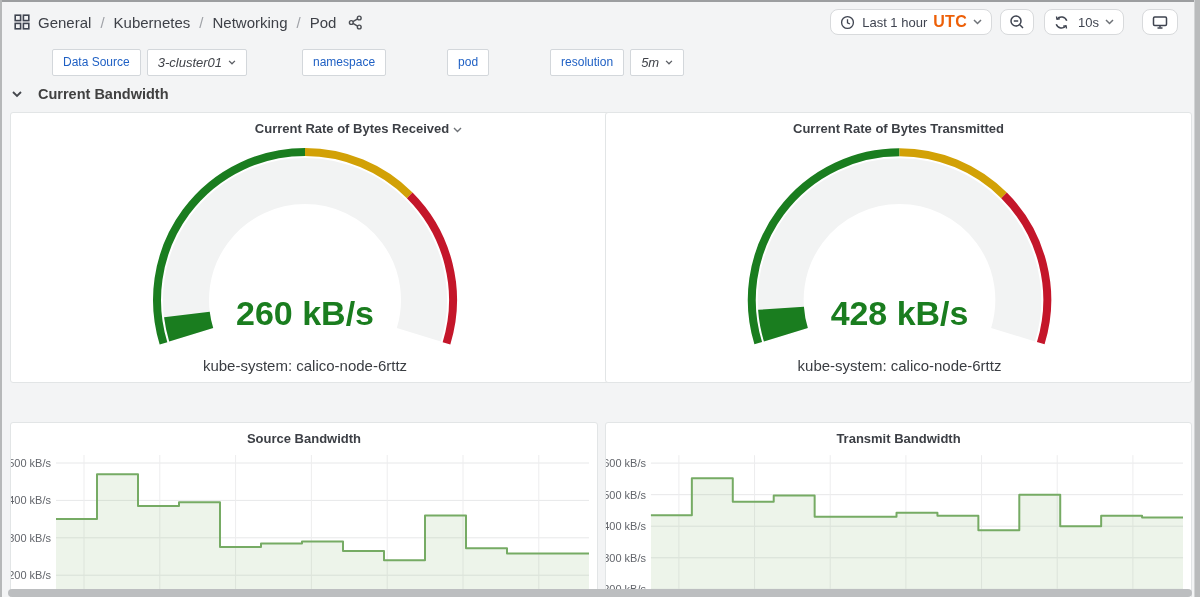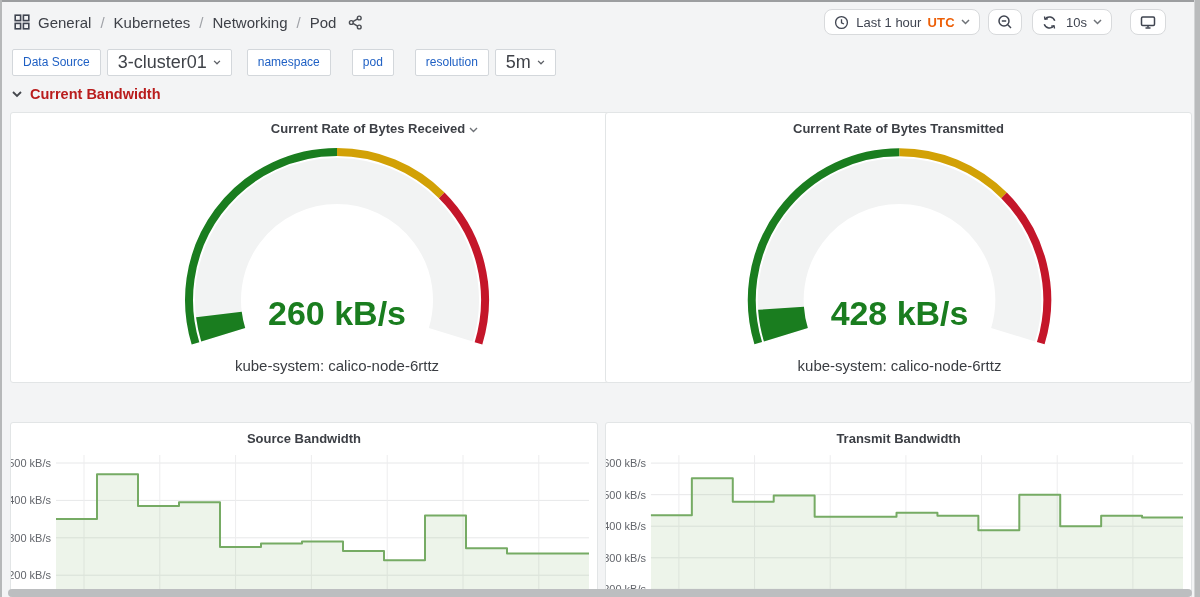--- a/index.html
+++ b/index.html
@@ -8,41 +8,41 @@
 
   .abs { position:absolute; }
 
   
   .frame-top { left:0; top:0; width:1200px; height:2px; background:#9c9ea0; }
   .frame-left { left:0; top:0; width:2px; height:597px; background:#b6b8b9; }
   .frame-right { left:1194px; top:0; width:6px; height:597px; background:#b9bbbc; border-left:1px solid #d2d4d5; }
   .h-scrollbar { left:8px; top:589px; width:1184px; height:8px; background:#bcbec0; border-radius:4px; }
 
   
-  .navbar { left:2px; top:2px; width:1192px; height:40px; display:flex; align-items:center; padding:0 28px 0 12px; }
+  .navbar { left:2px; top:2px; width:1192px; height:40px; display:flex; align-items:center; padding:0 16px 0 12px; }
   .breadcrumb { display:flex; align-items:center; gap:8px; font-size:15px; color:#3e4148; }
   .crumb-sep { color:#9fa2a7; padding:0 1px; }
   .nav-spacer { flex:1; }
   .nav-right { display:flex; align-items:center; }
   .nav-btn { height:26px; background:#ffffff; border:1px solid #d8dadc; border-radius:8px;
              display:flex; align-items:center; padding:0 9px; font-size:13px; color:#3f4450; cursor:pointer; }
   .icon { display:inline-flex; align-items:center; justify-content:center; }
-  .utc { color:#ed5f07; font-size:13px; font-weight:bold; margin-left:6px; letter-spacing:.3px; }
+  .utc { color:#ed5f07; font-size:16px; font-weight:bold; margin-left:6px; letter-spacing:.3px; }
   .caret { margin-left:6px; display:inline-flex; }
 
   
   .submenu { left:2px; top:44px; width:1192px; height:36px; display:flex; align-items:center; padding-left:10px; }
   .var-group { display:flex; align-items:center; margin-right:15px; }
   .var-label { height:27px; line-height:25px; background:#fff; border:1px solid #d3d7db; border-radius:2px;
-               padding:0 10px; font-size:12px; font-weight:500; color:#1f60c4; margin-right:6px; }
+               padding:0 10px; font-size:12px; font-weight:500; color:#1f60c4; margin-right:6px;margin-left:40px; }
   .var-value { height:27px; line-height:25px; background:#fff; border:1px solid #d3d7db; border-radius:2px;
-               padding:0 10px; font-size:18px; color:#3f4248; display:flex; align-items:center; cursor:pointer; }
-
-  
-  .section-row { display:flex; align-items:center; gap:8px; font-size:14.5px; font-weight:bold; color:#b91c1c; cursor:pointer; }
+               padding:0 10px; font-size:13px; color:#3f4248; display:flex; align-items:center; cursor:pointer;font-style:italic; }
+
+  
+  .section-row { display:flex; align-items:center; gap:16px; font-size:14.5px; font-weight:bold; color:#404040; cursor:pointer; }
   .section-row .icon { color:#5a5d63; }
 
   
   .panel { background:#ffffff; border:1px solid #e2e5e6; border-radius:3px; }
   .panel-title { text-align:center; font-size:13px; font-weight:bold; color:#3c3f45; padding-top:8px; height:28px; cursor:pointer; }
   .title-caret { color:#6e7277; margin-left:4px; display:inline-flex; }
 
   svg text { font-family:"Liberation Sans", sans-serif; }
 </style>
 </head>
@@ -164,21 +164,21 @@
 
 <div class="abs section-row" style="left:12px; top:86px;">
   <span class="icon">
     <svg width="10" height="7" viewBox="0 0 10 7" fill="none" stroke="#44474d" stroke-width="1.8">
         <polyline points="1,1 5,5 9,1"></polyline>
       </svg>
   </span>
   <span>Current Bandwidth</span>
 </div>
 
-<div class="abs panel" style="left:10px; top:112px; width:697px; height:271px;padding-left:32px;">
+<div class="abs panel" style="left:10px; top:112px; width:697px; height:271px;">
   <div class="panel-title">
     <span>Current Rate of Bytes Received</span><span class="title-caret">
         <svg width="9" height="6" viewBox="0 0 9 6" fill="none" stroke="#6e7277" stroke-width="1.4">
           <polyline points="1,1 4.5,4.5 8,1"></polyline>
         </svg>
       </span>
   </div>
   <svg width="588" height="243" viewBox="0 0 588 243">
       <path d="M180.2,193.8 A119,119 0 1 1 407.8,193.8" stroke="#f2f3f3" stroke-width="46" fill="none"></path>
       <path d="M180.2,193.8 A119,119 0 0 1 175.9,173.5" stroke="#1a7d1f" stroke-width="46" fill="none"></path>

